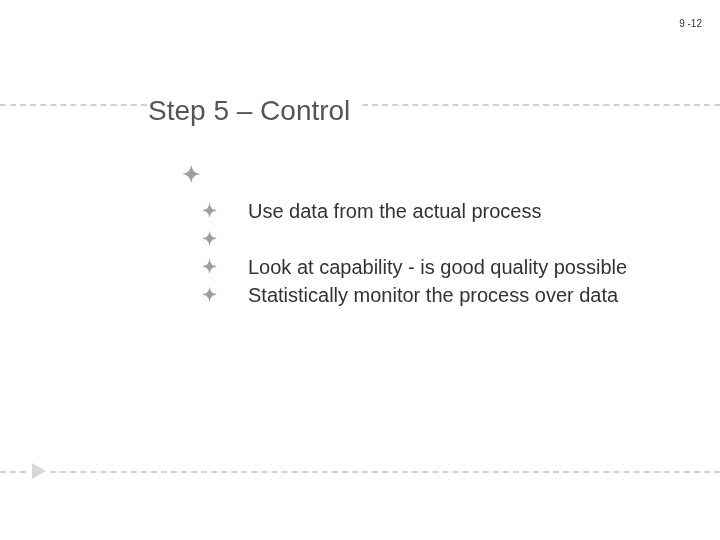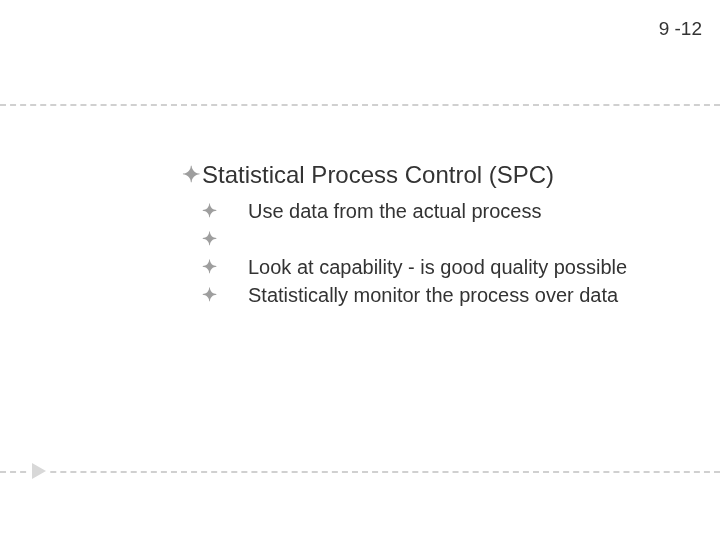--- a/index.html
+++ b/index.html
@@ -12,21 +12,21 @@
       height: 540px;
       font-family: Arial, Helvetica, sans-serif;
       background: #fff;
       position: relative;
       color: #3a3a3a;
     }
     .page-number {
       position: absolute;
       top: 18px;
       right: 18px;
-      font-size: 19px;
+      font-size: 10px;
       color: #333;
     }
     .title-wrap {
       position: absolute;
       top: 104px;
       left: 0;
       right: 0;
     }
     .rule {
       border: none;
@@ -112,26 +112,26 @@
       background: #fff;
     }
   </style>
 </head>
 <body>
 
 <div class="page-number">9 -12</div>
 
 <div class="title-wrap">
   <hr class="rule">
+  <h1 class="title">Step 5 – Control</h1>
 </div>
 
 <div class="content">
   <div class="main-item">
     <div class="main-bullet">✦</div>
-    <div class="main-text">Statistical Process Control (SPC)</div>
   </div>
   <div class="sub-list">
     <div class="sub-item">
       <div class="sub-bullet">✦</div>
       <div class="sub-text">Use data from the actual process</div>
     </div>
     <div class="sub-item">
       <div class="sub-bullet">✦</div>
     </div>
     <div class="sub-item">

